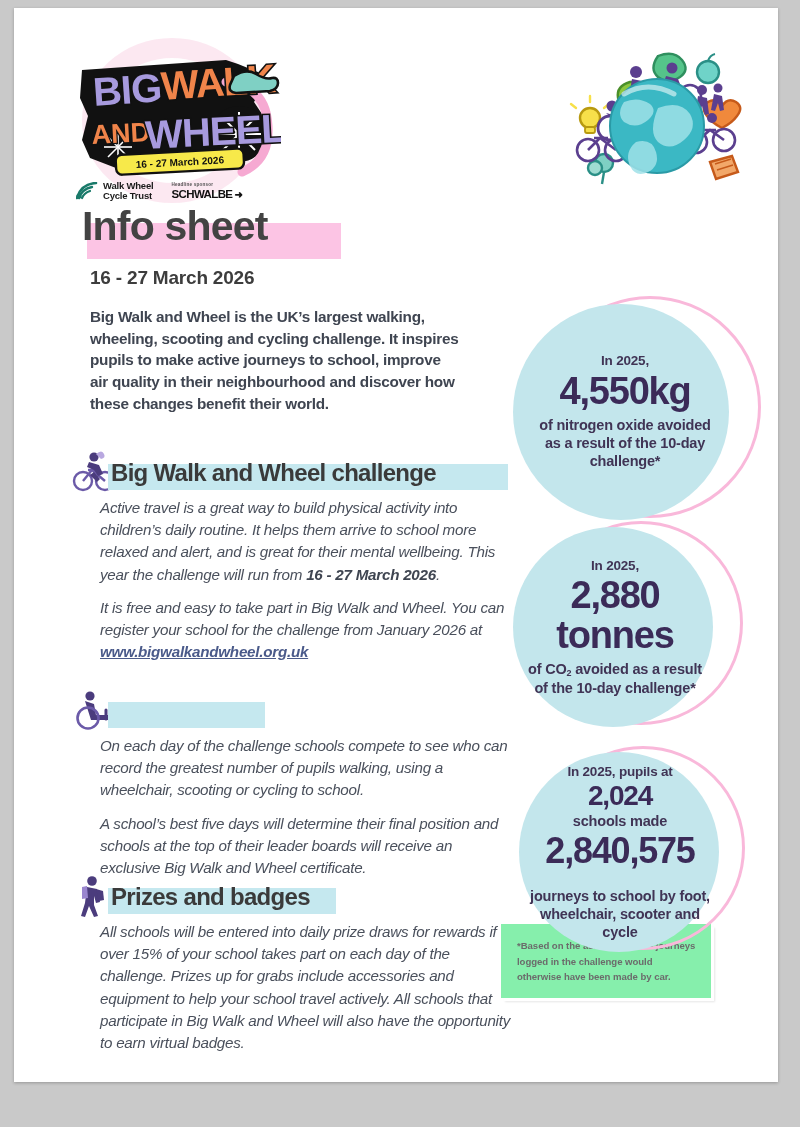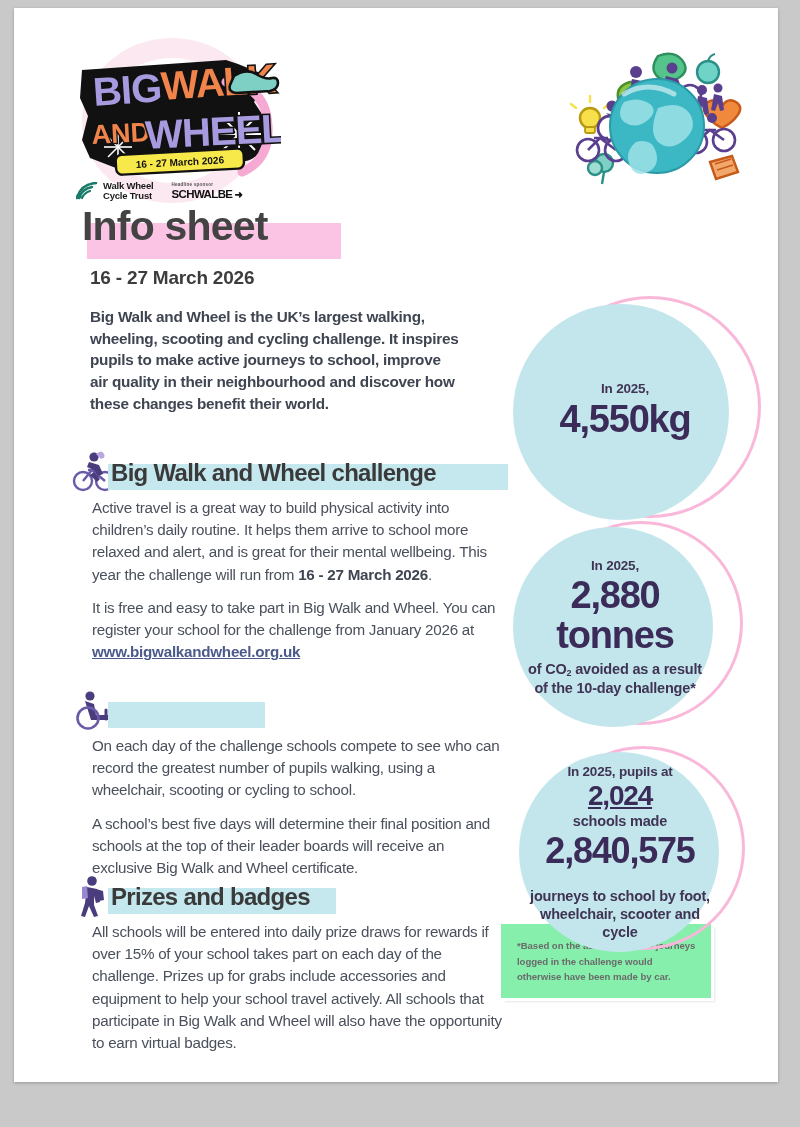--- a/index.html
+++ b/index.html
@@ -70,21 +70,21 @@
   .sec-icon { position: absolute; left: 0; top: -12px; width: 42px; height: 46px; }
   .sec-title-hl {
     position: absolute; left: 36px; top: 4px; height: 26px;
     background: #c5e8ef; z-index: 1;
   }
   .sec-title {
     position: absolute; left: 39px; top: -1px; z-index: 2;
     font-size: 24px; font-weight: 800; color: #3a3a3a; letter-spacing: -.7px;
     white-space: nowrap;
   }
-  .sec-body { margin-left: 20px; width: 412px; }
+  .sec-body { margin-left: 28px; width: 412px; font-style: italic; }
   .sec-body p {
     font-size: 15.2px; line-height: 1.46; color: #4a505c;
     letter-spacing: -.25px; margin-bottom: 11px;
   }
   .sec-body p b { font-weight: 700; color: #3f4551; }
   .sec-body p.tight { margin-bottom: 0; }
   a.link {
     color: #4a5a8a; text-decoration: underline; font-weight: 600;
   }
 
@@ -342,40 +342,41 @@
       <p class="tight">All schools will be entered into daily prize draws for rewards if over 15% of your school takes part on each day of the challenge. Prizes up for grabs include accessories and equipment to help your school travel actively. All schools that participate in Big Walk and Wheel will also have the opportunity to earn virtual badges.</p>
     </div>
   </div>
 
   <div class="stat" style="left:499px; top:288px; width:248px; height:240px;">
     <div class="ring" style="left:26px; top:0px; width:222px; height:222px;"></div>
     <div class="disc" style="left:0px; top:8px; width:216px; height:216px;"></div>
     <div class="content" style="left:18px; top:16px; width:188px; height:200px;">
       <div class="small">In 2025,</div>
       <div class="big" style="font-size:38px; margin:2px 0 4px;">4,550kg</div>
+      <div class="mid">of nitrogen oxide avoided as a result of the 10-day challenge*</div>
     </div>
   </div>
 
   <div class="stat" style="left:499px; top:513px; width:248px; height:215px;">
     <div class="ring" style="left:26px; top:0px; width:204px; height:204px;"></div>
     <div class="disc" style="left:0px; top:6px; width:200px; height:200px;"></div>
     <div class="content" style="left:12px; top:14px; width:180px; height:186px;">
       <div class="small">In 2025,</div>
       <div class="big" style="font-size:38px; margin-top:1px;">2,880</div>
       <div class="big" style="font-size:38px; margin-bottom:5px;">tonnes</div>
       <div class="mid"><span>of CO</span><sub>2</sub><span> avoided as a result of the 10-day challenge*</span></div>
     </div>
   </div>
 
   <div class="stat" style="left:505px; top:738px; width:248px; height:215px;">
     <div class="ring" style="left:22px; top:0px; width:204px; height:204px;"></div>
     <div class="disc" style="left:0px; top:6px; width:200px; height:200px;"></div>
     <div class="content" style="left:6px; top:16px; width:190px; height:182px;">
       <div class="small">In 2025, pupils at</div>
-      <div class="big" style="font-size:28px; margin:0px 0 2px;text-decoration:underline;">2,024</div>
+      <div class="big" style="font-size:28px; margin:0px 0 2px;">2,024</div>
       <div class="mid" style="margin-bottom:1px;">schools made</div>
       <div class="big" style="font-size:36px; margin-bottom:18px;">2,840,575</div>
       <div class="mid">journeys to school by foot, wheelchair, scooter and cycle</div>
     </div>
   </div>
 
   <div class="footnote">
     <div class="fn-text">*Based on the assumption the journeys logged in the challenge would otherwise have been made by car.</div>
   </div>
 

